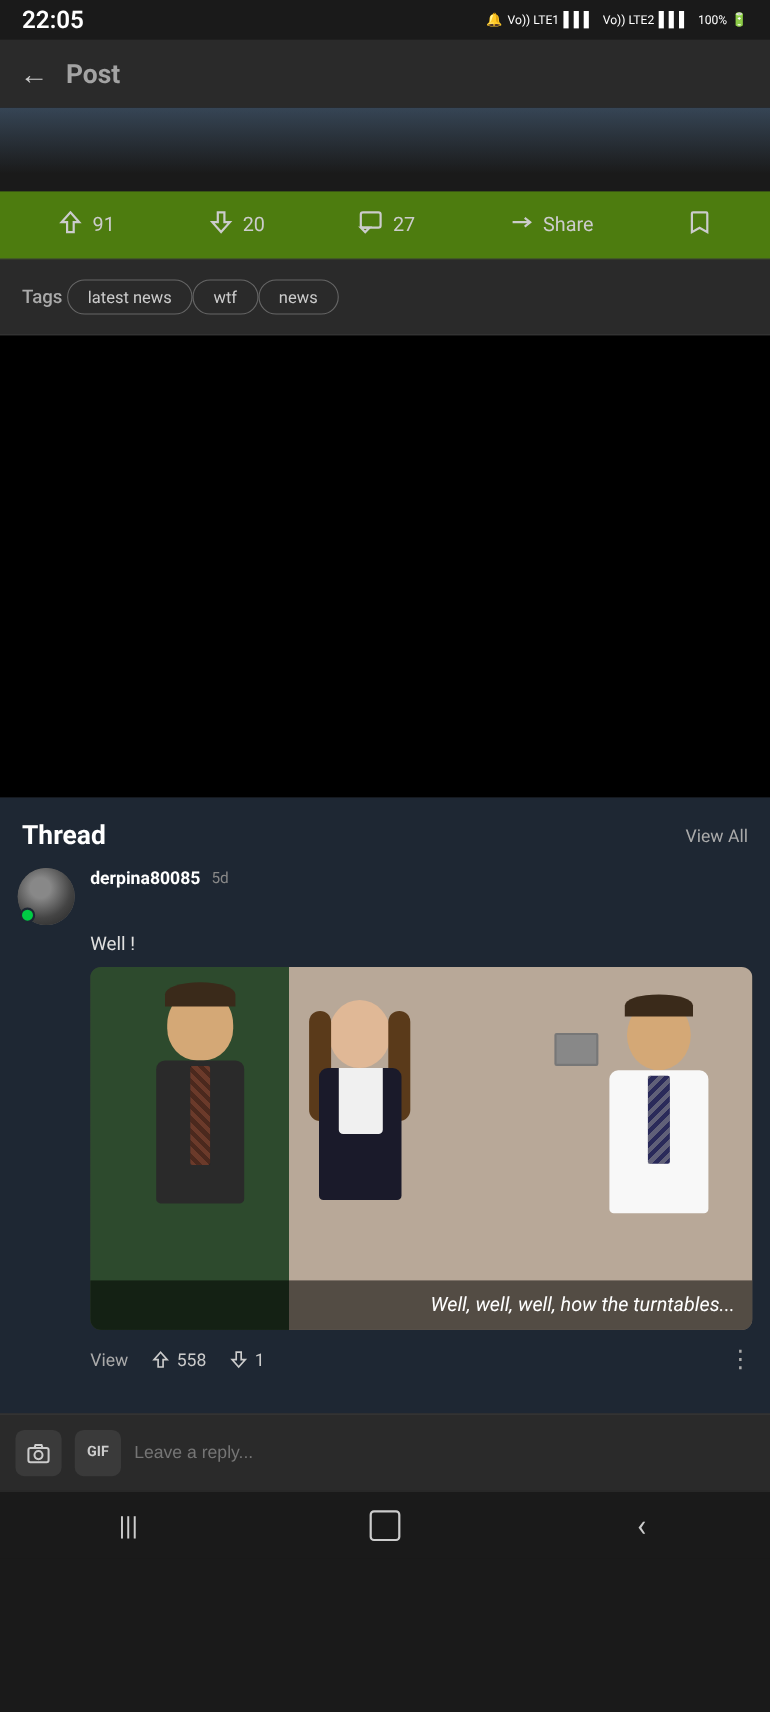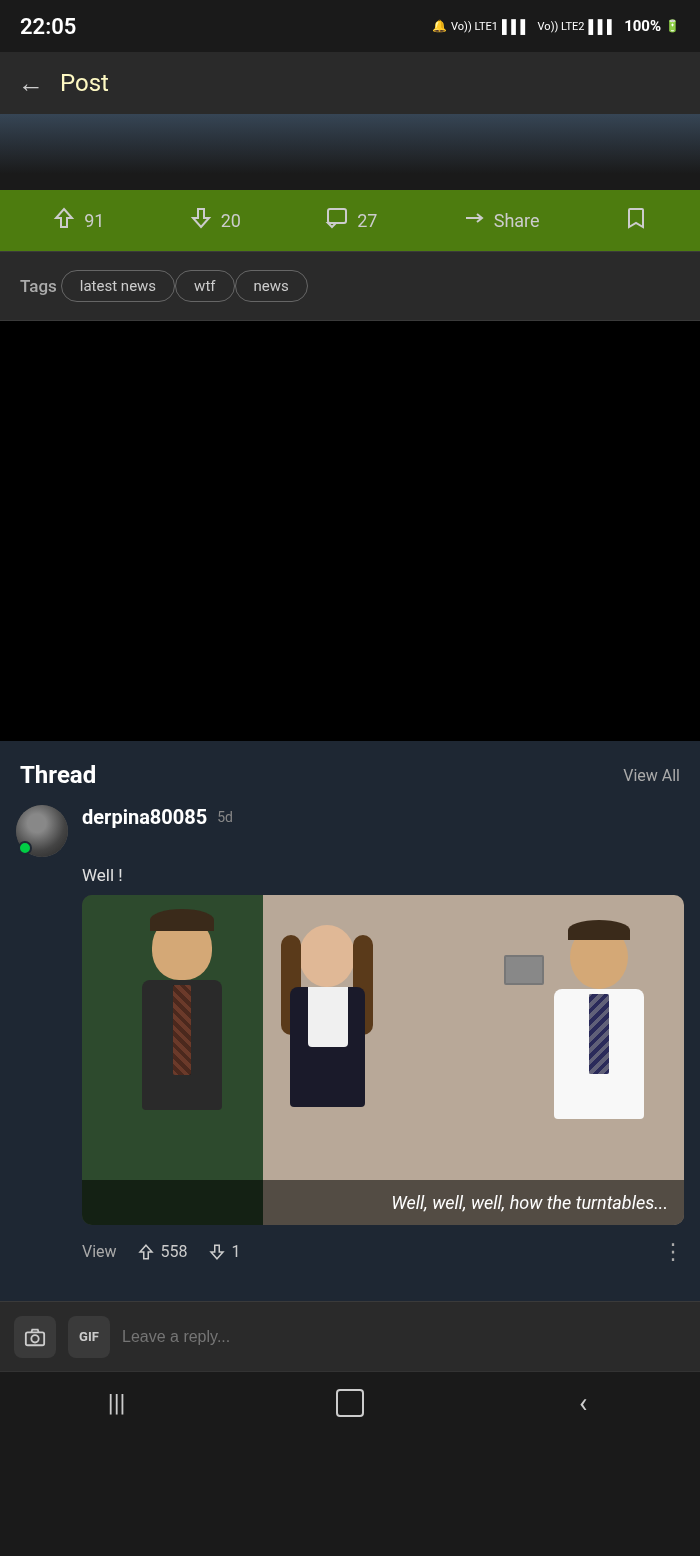--- a/index.html
+++ b/index.html
@@ -10,21 +10,21 @@
       min-height: 1556px;
       background: #1a1a1a;
       font-family: 'Roboto', Arial, sans-serif;
       color: #ffffff;
       overflow-x: hidden;
     }
 
     
     .status-bar {
       background: #1a1a1a;
-      height: 52px;
+      height: 36px;
       display: flex;
       align-items: center;
       justify-content: space-between;
       padding: 12px 20px;
     }
     .status-time {
       font-size: 22px;
       font-weight: 600;
       color: #fff;
     }
@@ -48,22 +48,22 @@
       padding: 0 18px;
       gap: 16px;
     }
     .back-arrow {
       font-size: 26px;
       color: #ccc;
       cursor: pointer;
     }
     .header-title {
       font-size: 24px;
-      font-weight: 400;
-      color: #fef9c3;
+      font-weight: 700;
+      color: #a3a3a3;
     }
 
     
     .post-image-area {
       background: linear-gradient(180deg, #2d3a4a 0%, #1a1a1a 100%);
       height: 60px;
       overflow: hidden;
     }
     .post-image-blur {
       width: 100%;
@@ -195,21 +195,21 @@
       background: #00cc44;
       border: 2px solid #1e2733;
     }
     .comment-meta {
       display: flex;
       align-items: center;
       gap: 10px;
       margin-bottom: 4px;
     }
     .comment-username {
-      font-size: 20px;
+      font-size: 16px;
       font-weight: 700;
       color: #fff;
     }
     .comment-time {
       font-size: 14px;
       color: #888;
     }
     .comment-text {
       font-size: 17px;
       color: #e0e0e0;
@@ -539,21 +539,21 @@
 <body>
 
 <div class="status-bar">
   <span class="status-time">22:05</span>
   <div class="status-icons">
     <span>🔔</span>
     <span style="font-size:11px;">Vo)) LTE1</span>
     <span style="font-size:13px;">▌▌▌</span>
     <span style="font-size:11px; margin-left:4px;">Vo)) LTE2</span>
     <span style="font-size:13px;">▌▌▌</span>
-    <span style="margin-left:4px; font-size:15px;font-weight:bold;">100%</span>
+    <span style="margin-left:4px; font-size:11px;">100%</span>
     <span>🔋</span>
   </div>
 </div>
 
 <div class="header">
   <span class="back-arrow">←</span>
   <span class="header-title">Post</span>
 </div>
 
 <div class="post-image-area">

